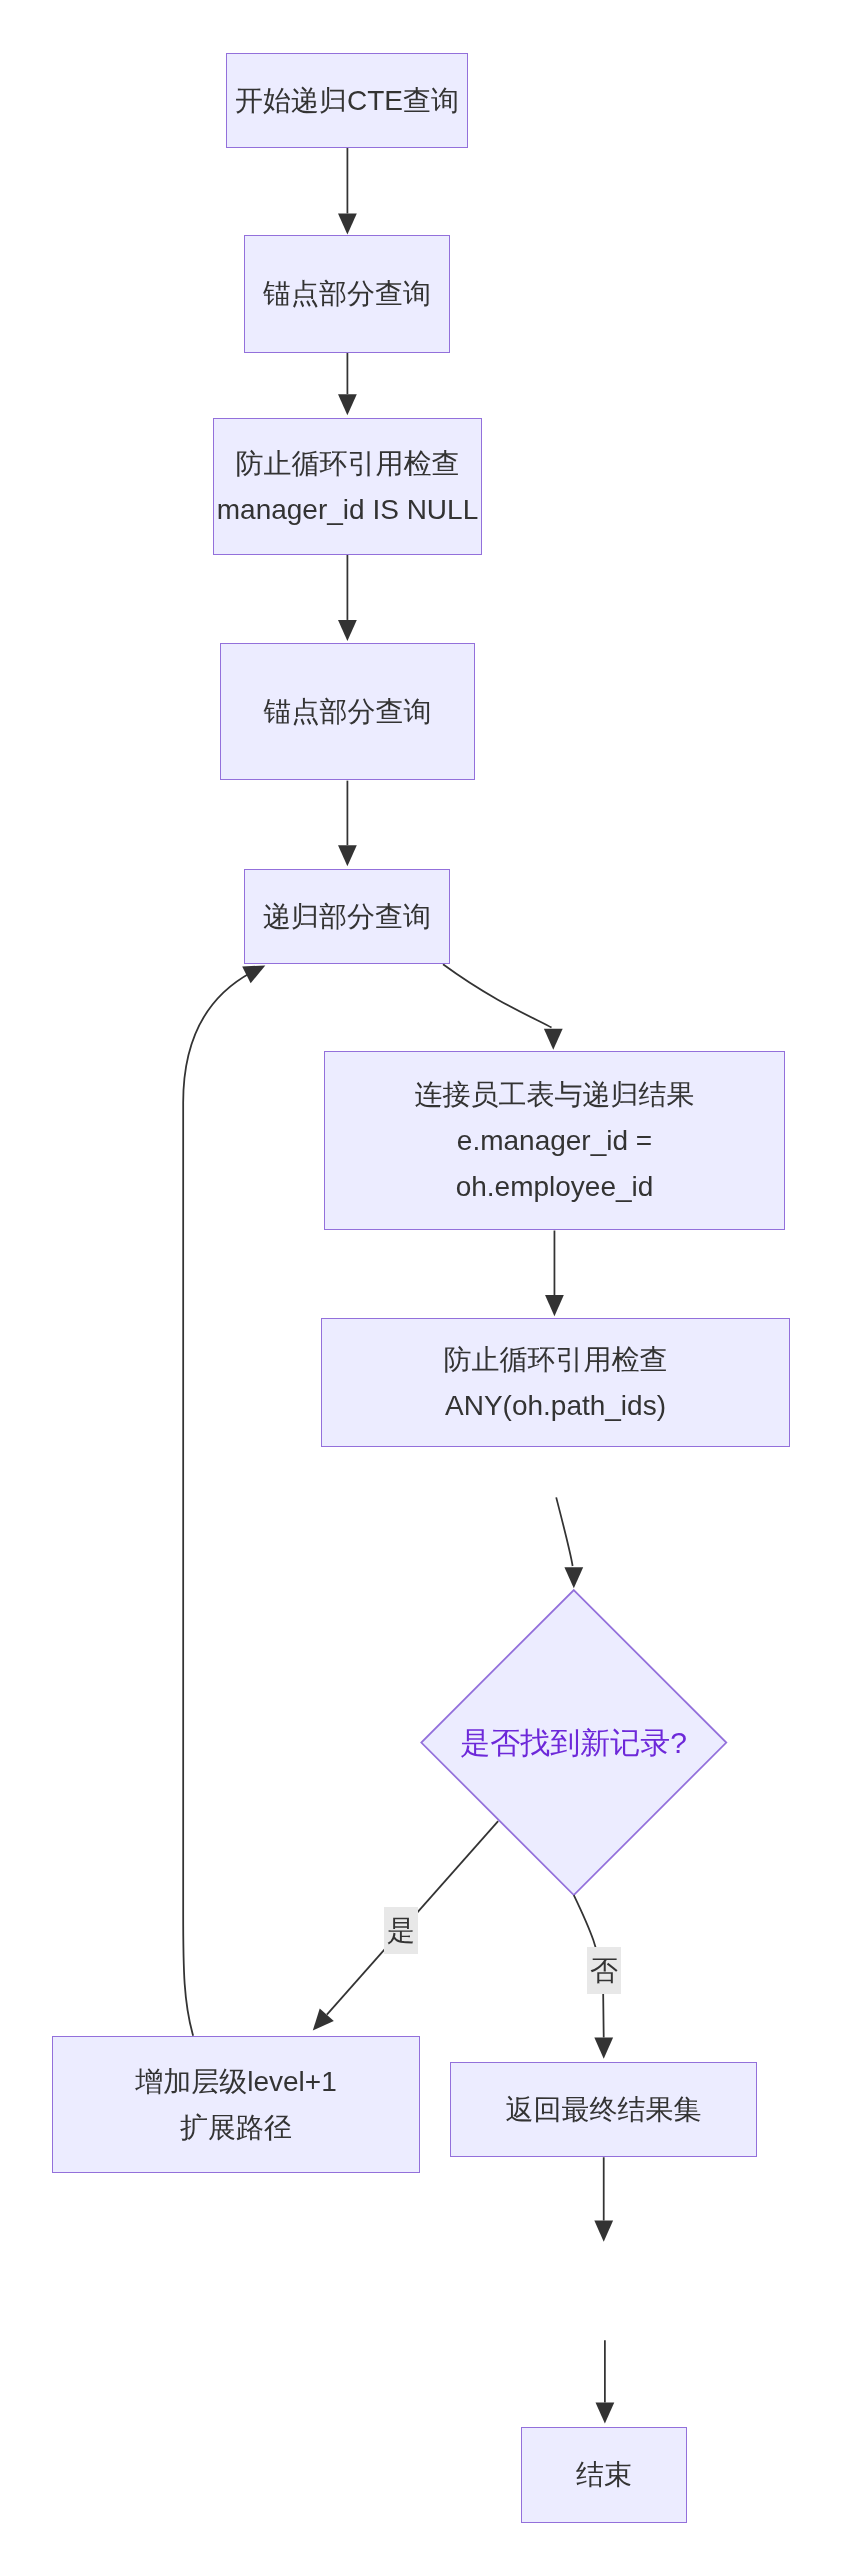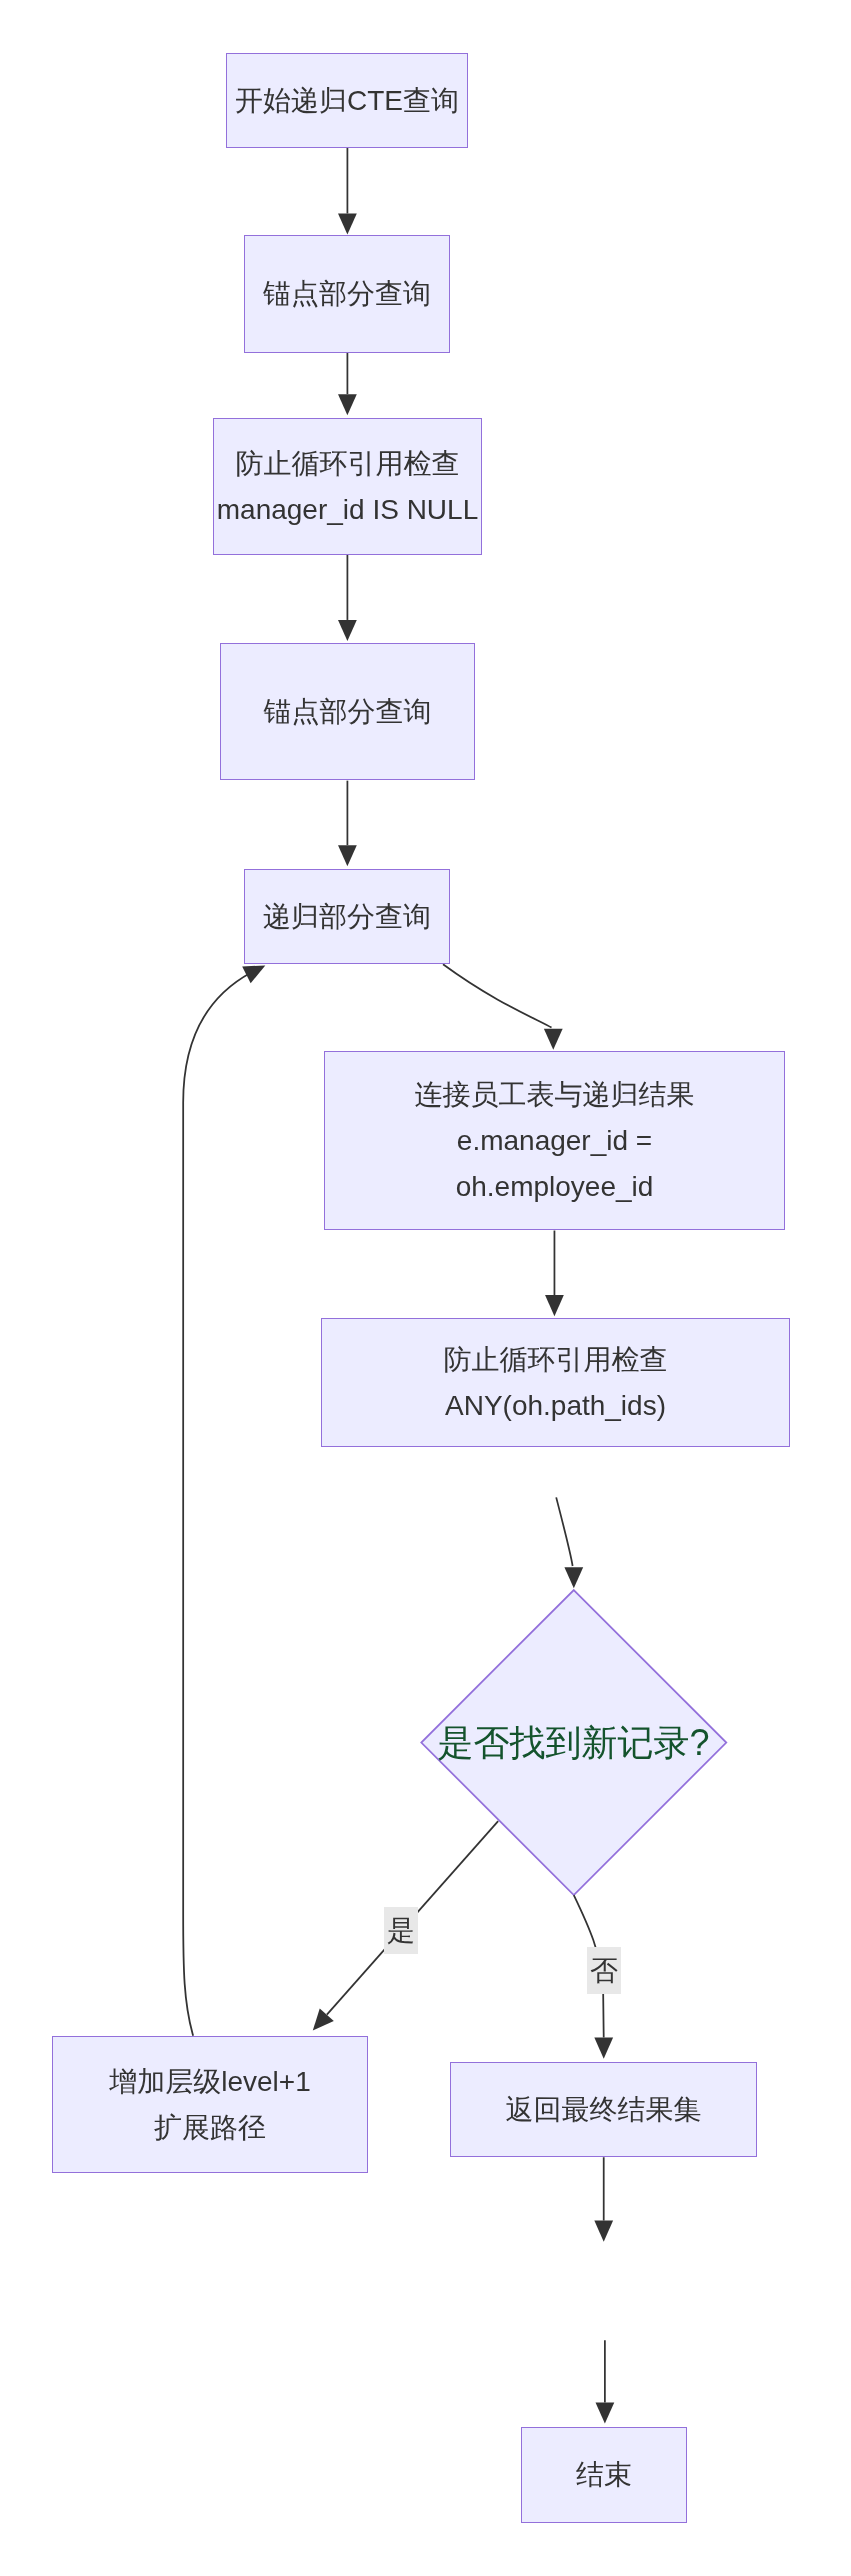--- a/index.html
+++ b/index.html
@@ -21,21 +21,21 @@
     box-sizing:border-box;
     display:flex;flex-direction:column;
     align-items:center;justify-content:center;
     color:#333333;
     font-size:28px;line-height:46px;
     white-space:nowrap;
   }
   .diamond-label{
     position:absolute;
     display:flex;align-items:center;justify-content:center;
-    color:#14532d;font-size:36px;line-height:46px;
+    color:#6d28d9;font-size:30px;line-height:46px;
     text-align:center;white-space:nowrap;
     background:transparent;border:none;
   }
   .edge-label{
     position:absolute;
     display:flex;align-items:center;justify-content:center;
     background:#E8E8E8;
     color:#333333;font-size:28px;line-height:47px;
     text-align:center;
   }
@@ -115,21 +115,21 @@
 
   <div class="node" style="left:321px;top:1318px;width:469px;height:129px">
     <div>防止循环引用检查</div>
     <div>ANY(oh.path_ids)</div>
   </div>
 
   <div class="diamond-label" style="left:421px;top:1590px;width:305px;height:305px">
     <div>是否找到新记录?</div>
   </div>
 
-  <div class="node" style="left:52px;top:2036px;width:316px;height:137px">
+  <div class="node" style="left:52px;top:2036px;width:368px;height:137px">
     <div>增加层级level+1</div>
     <div>扩展路径</div>
   </div>
 
   <div class="node" style="left:450px;top:2062px;width:307px;height:95px">
     <div>返回最终结果集</div>
   </div>
 
 
   <div class="node" style="left:521px;top:2427px;width:166px;height:96px">

